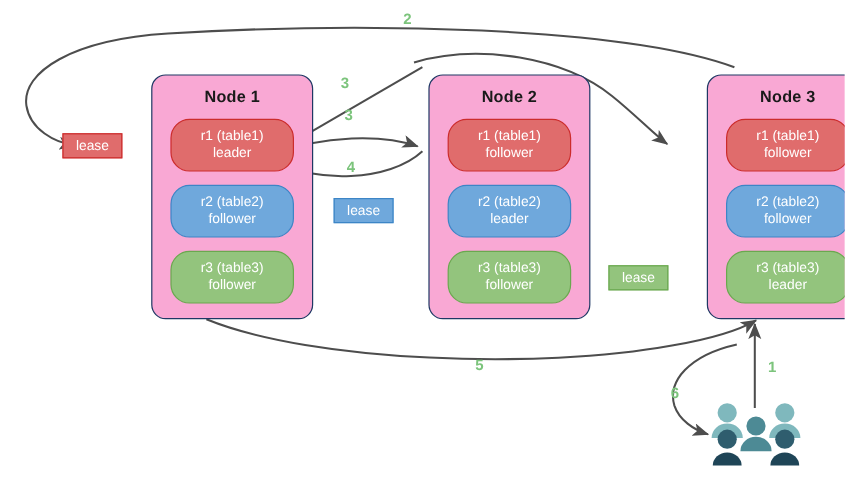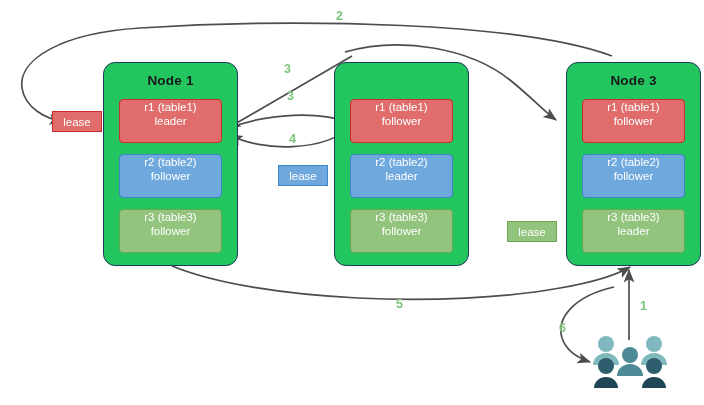--- a/index.html
+++ b/index.html
@@ -24,22 +24,23 @@
     width: 704px;
     height: 405px;
   }
 
   
   .node {
     position: absolute;
     box-sizing: border-box;
     border: 1.6px solid #1f3864;
     border-radius: 12px;
-    background: #22c55e;
+    background: #f9a8d4;
     z-index: 4;
+    margin-left: 23px;
   }
   .node-title {
     text-align: center;
     font-size: 13.5px;
     font-weight: bold;
     color: #1a1a1a;
     margin-top: 10px;
     letter-spacing: .2px;
   }
   .replicas {
@@ -49,25 +50,25 @@
     top: 36px;
     bottom: 12px;
     display: flex;
     flex-direction: column;
     justify-content: flex-start;
     gap: 11px;
   }
   .replica {
     box-sizing: border-box;
     height: 50px;
-    border-radius: 4px;
+    border-radius: 16px;
     display: flex;
     flex-direction: column;
     align-items: center;
-    justify-content: flex-start;
+    justify-content: center;
     color: #ffffff;
     font-size: 11.5px;
     line-height: 14px;
     text-align: center;
     border-width: 1.4px;
     border-style: solid;
   }
   .replica .line { display: block; }
   .rep-red   { background: #e06c6c; border-color: #cc2c2c; }
   .rep-blue  { background: #6fa8dc; border-color: #3d85c6; }
@@ -148,20 +149,21 @@
         <span class="line">follower</span>
       </div>
       <div class="replica rep-green">
         <span class="line">r3 (table3)</span>
         <span class="line">follower</span>
       </div>
     </div>
   </div>
 
   <div class="node" id="node-2" style="left:334px; top:62px; width:135px; height:204px;">
+    <div class="node-title">Node 2</div>
     <div class="replicas">
       <div class="replica rep-red">
         <span class="line">r1 (table1)</span>
         <span class="line">follower</span>
       </div>
       <div class="replica rep-blue">
         <span class="line">r2 (table2)</span>
         <span class="line">leader</span>
       </div>
       <div class="replica rep-green">

